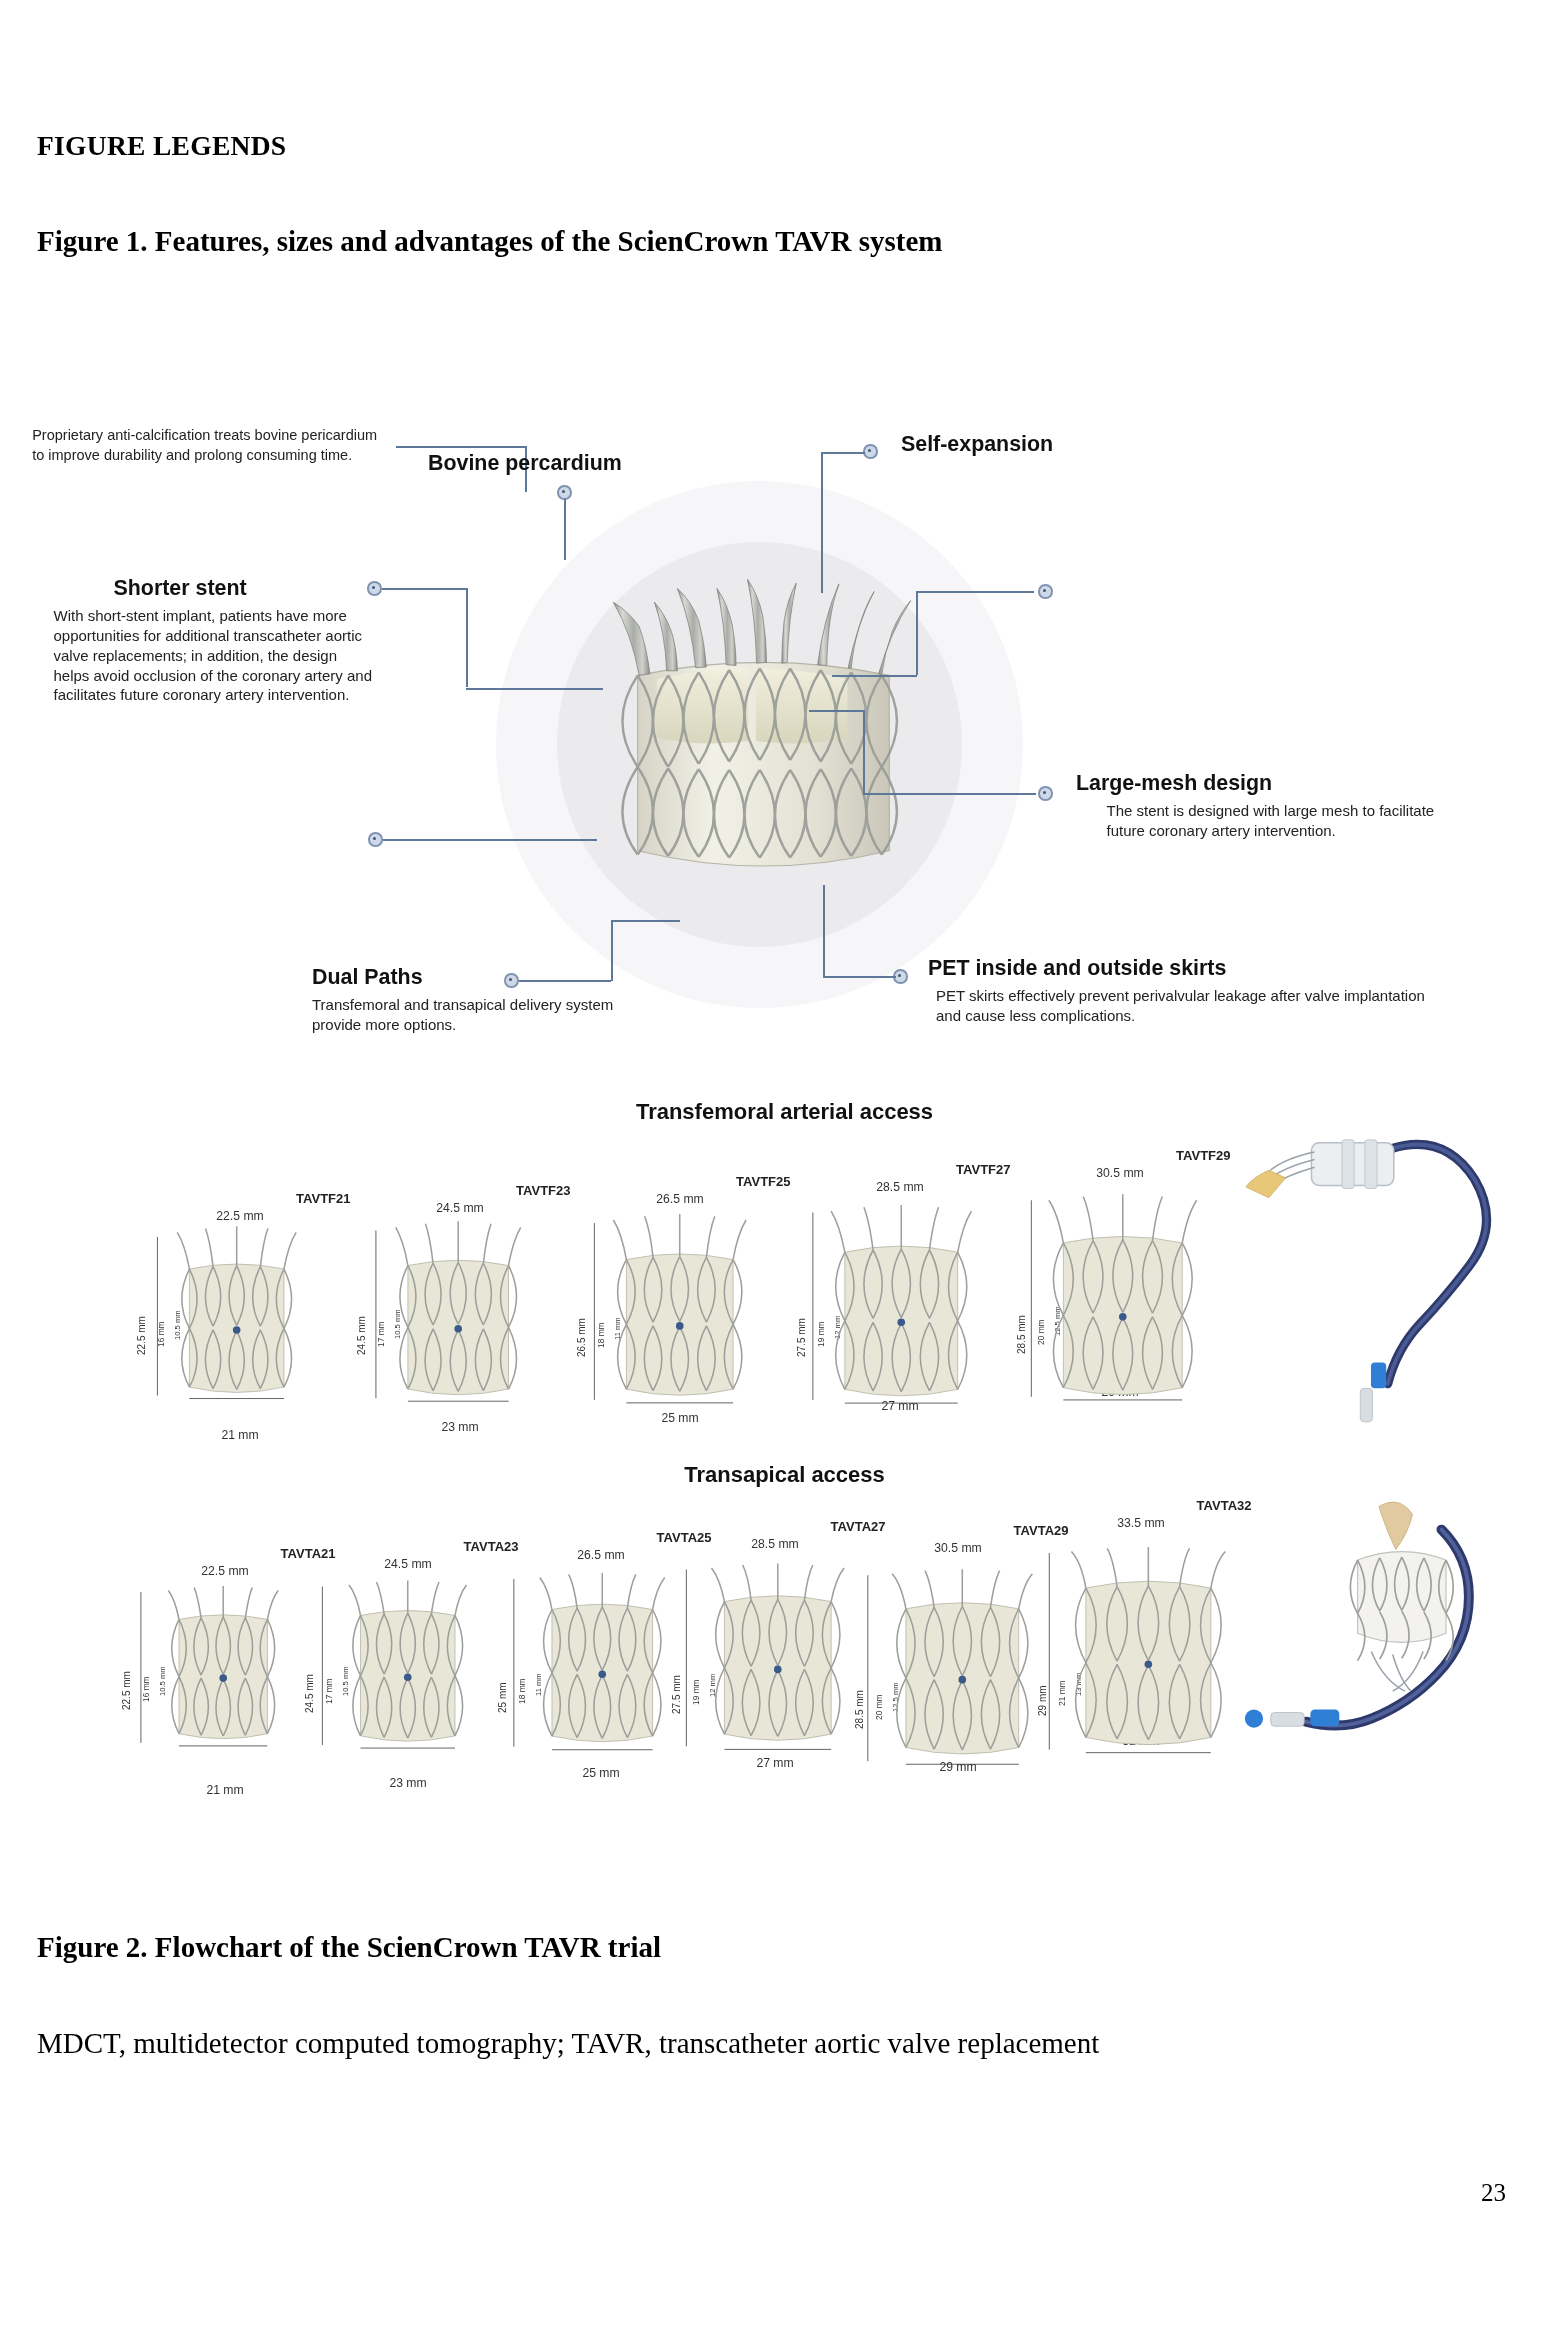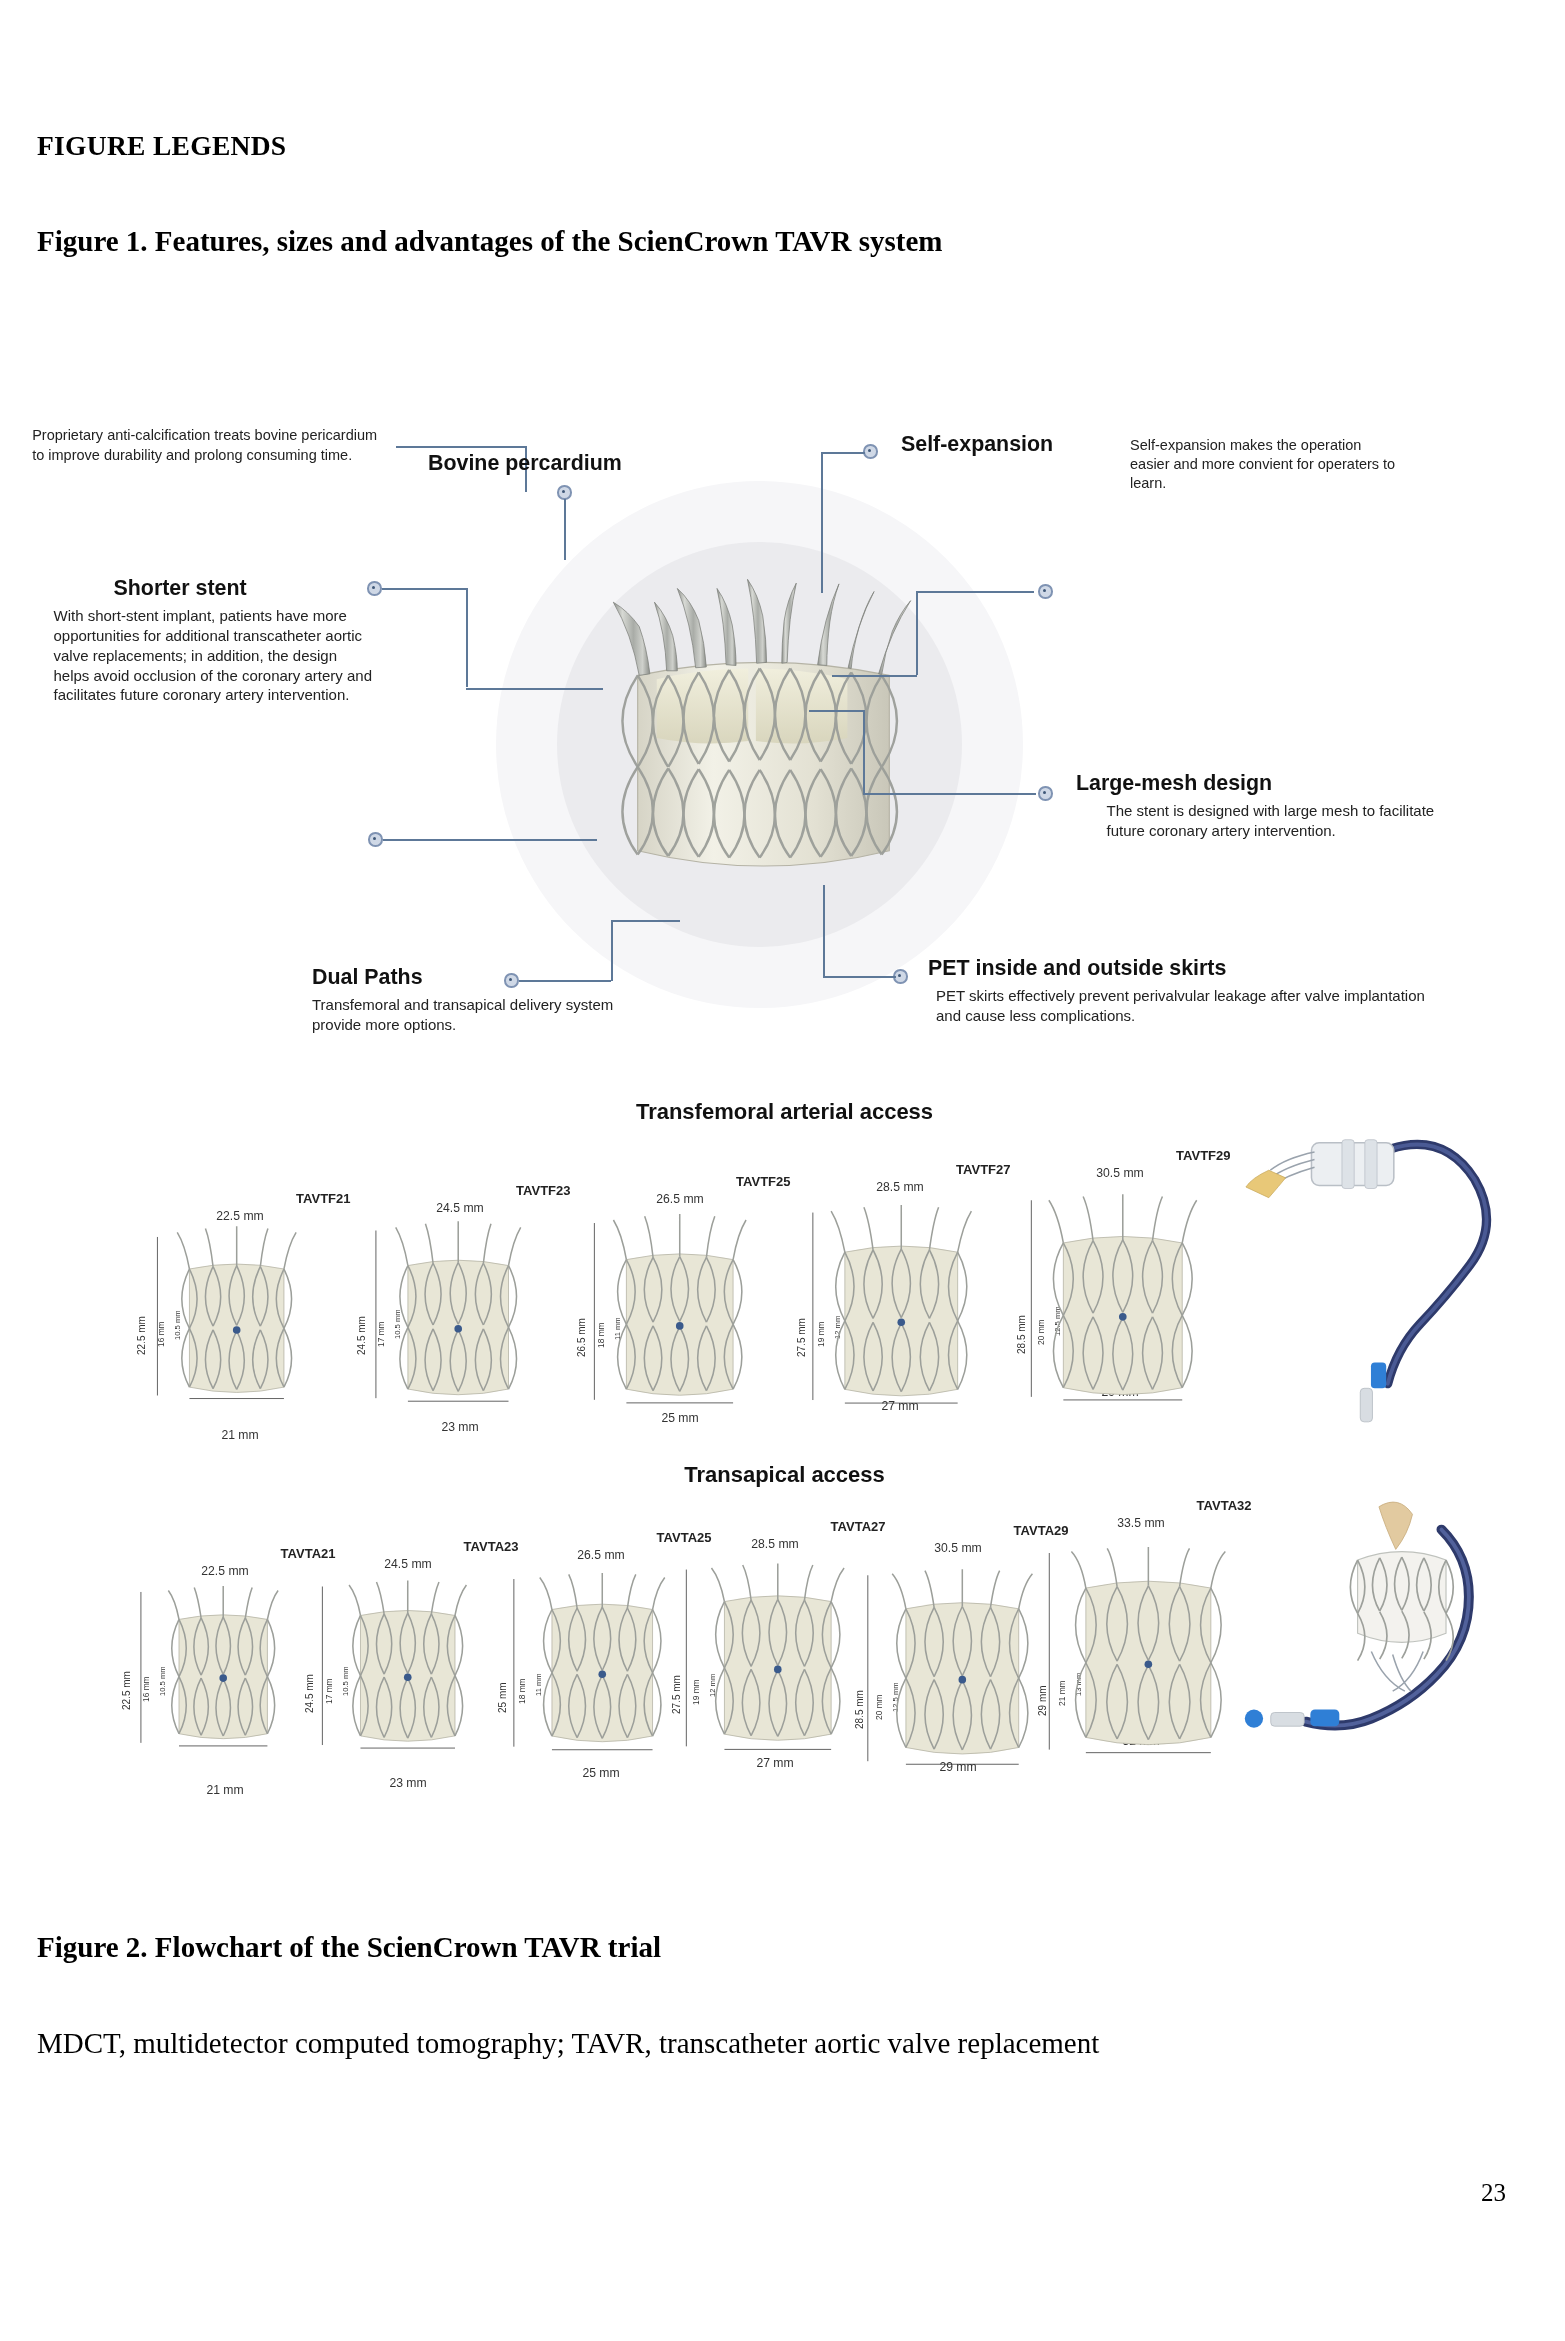--- a/index.html
+++ b/index.html
@@ -295,23 +295,20 @@
 
       <div class="feat" style="left:405px; top:23px;margin-top:16px;">
         <div class="ttl">Bovine percardium</div>
       </div>
       <div class="dot" style="left:534px; top:73px;"></div>
       <div class="lead v" style="left:541px; top:87px; height:61px;"></div>
 
       <div class="dot" style="left:840px; top:32px;"></div>
       <div class="feat" style="left:878px; top:20px;">
         <div class="ttl">Self-expansion</div>
-      </div>
-      <div class="feat small" style="left:1107px; top:18.3px; width:267px;">
-        <div class="body">Self-expansion makes the operation easier and more convient for operaters to learn.</div>
       </div>
       <div class="lead v" style="left:798px; top:40px; height:141px;"></div>
       <div class="lead h" style="left:798px; top:40px; width:44px;"></div>
 
       <div class="feat" style="left:30.5px; top:164px; width:321px;">
         <div class="ttl" style="margin-left:60px;">Shorter stent</div>
         <div class="body" style="width:321px;">With short-stent implant, patients have more opportunities for additional transcatheter aortic valve replacements; in addition, the design helps avoid occlusion of the coronary artery and facilitates future coronary artery intervention.</div>
       </div>
       <div class="dot" style="left:344px; top:169px;"></div>
       <div class="lead h" style="left:359px; top:176px; width:84px;"></div>

